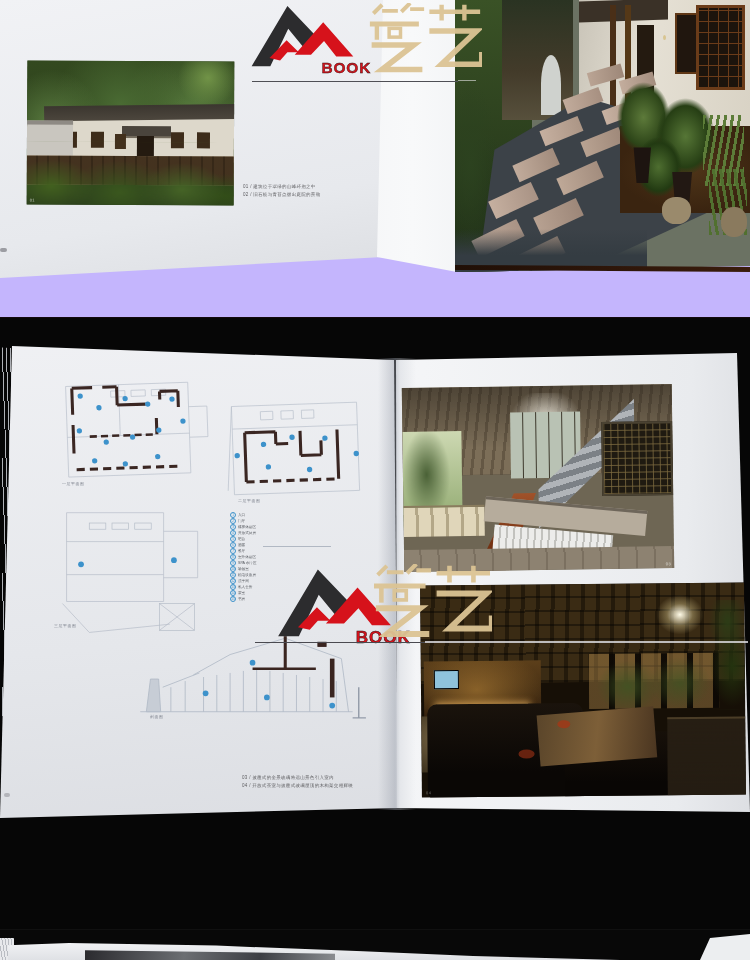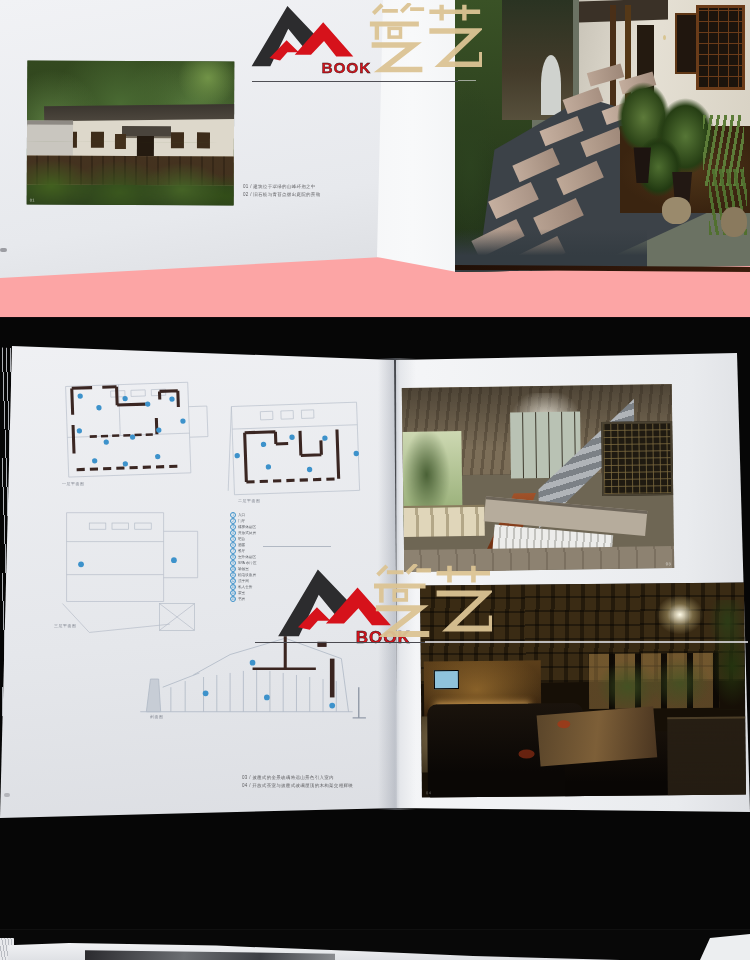--- a/index.html
+++ b/index.html
@@ -1,17 +1,17 @@
 <!DOCTYPE html>
 <html><head>
 <meta charset="utf-8">
 <style>
   html,body{margin:0;padding:0;background:#000;}
   body{width:750px;height:960px;overflow:hidden;font-family:"Liberation Sans",sans-serif;}
-  #stage{position:relative;width:750px;height:960px;background:#fca5a5;overflow:hidden;}
+  #stage{position:relative;width:750px;height:960px;background:#c4b5fd;overflow:hidden;}
   .abs{position:absolute;}
   .spread{position:absolute;left:0;width:750px;overflow:hidden;}
   .cap{font-size:4.5px;line-height:8px;color:#5d5d60;letter-spacing:.3px;white-space:nowrap;}
   .plan-label{font-size:4px;color:#7c818c;letter-spacing:.5px;white-space:nowrap;}
   .photo-num{font-size:4px;letter-spacing:.5px;}
   .lg-row{display:flex;align-items:center;height:6px;}
   .lg-num{display:inline-block;width:4px;height:4px;border:.5px solid #3d92cb;border-radius:50%;
           font-size:3px;line-height:4px;color:#3d92cb;text-align:center;margin-right:2px;flex:0 0 auto;}
   .lg-txt{font-size:3.6px;color:#55585e;white-space:nowrap;}
   svg{display:block;}

